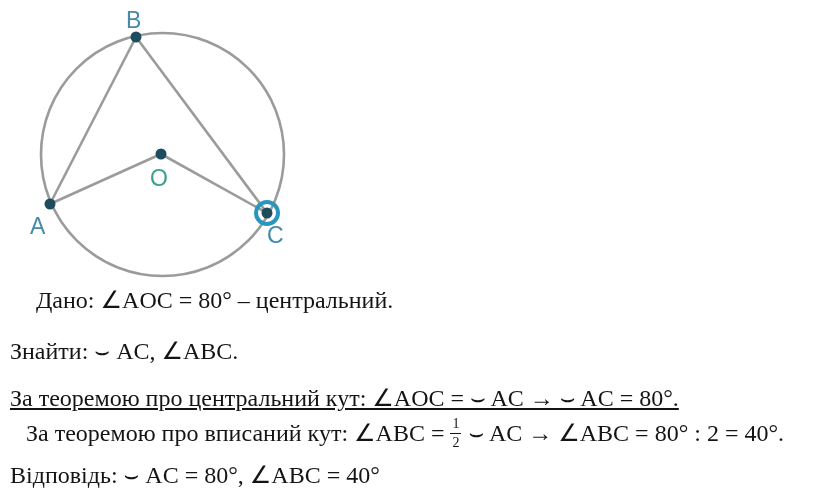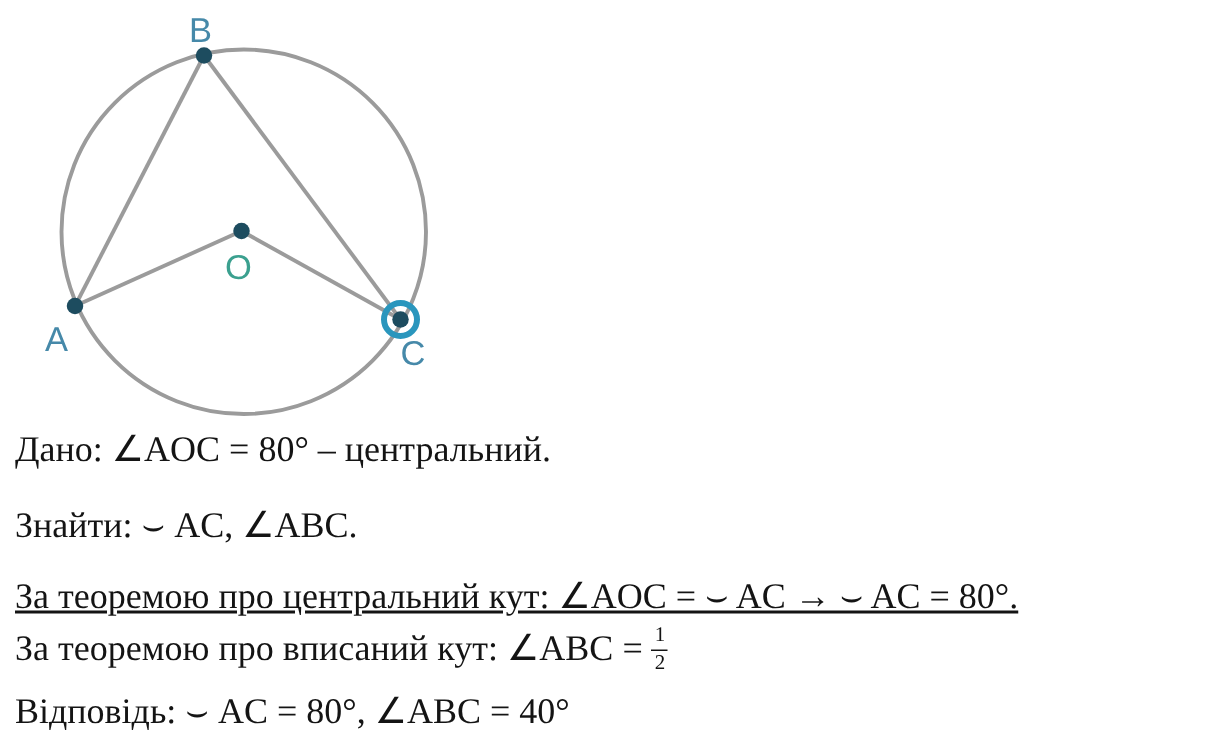--- a/index.html
+++ b/index.html
@@ -20,24 +20,24 @@
     font-size: 23px;
   }
   .txt {
     position: absolute;
     left: 10px;
     font-size: 24px;
     line-height: 1.22;
     white-space: nowrap;
     font-family: "Liberation Serif", "DejaVu Sans", serif;
   }
-  .line-given  { top: 286px; }
+  .line-given  { top: 286px; margin-left: 26px; }
   .line-find   { top: 337px; }
   .line-step1  { top: 384px; text-decoration: underline; }
-  .line-step2  { top: 416px; display: flex; align-items: center; }
+  .line-step2  { top: 416px; display: flex; align-items: center; margin-left: 16px; }
   .line-answer { top: 461px; }
   .frac {
     display: inline-flex;
     flex-direction: column;
     align-items: center;
     font-size: 14px;
     line-height: 1.15;
     margin: 0 7px 0 6px;
     font-family: "Liberation Serif", "DejaVu Serif", serif;
   }
@@ -74,15 +74,16 @@
 <div class="txt line-find">Знайти: ⌣ AC, ∠ABC.</div>
 
 <div class="txt line-step1">За теоремою про центральний кут: ∠AOC = ⌣ AC → ⌣ AC = 80°.</div>
 
 <div class="txt line-step2">
   <span>За теоремою про вписаний кут: ∠ABC =</span>
   <span class="frac">
     <span class="num">1</span>
     <span class="den">2</span>
   </span>
+  <span>⌣ AC → ∠ABC = 80° : 2 = 40°.</span>
 </div>
 
 <div class="txt line-answer">Відповідь: ⌣ AC = 80°, ∠ABC = 40°</div>
 
 </body></html>

